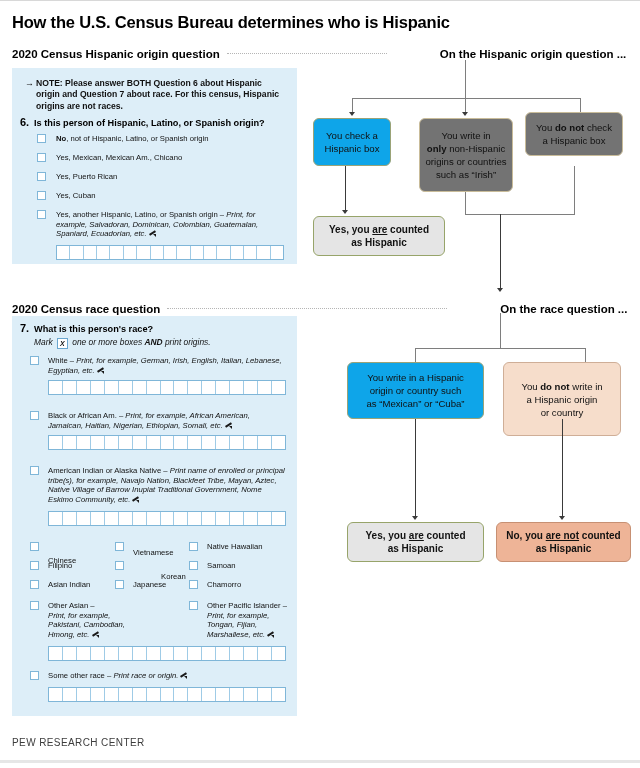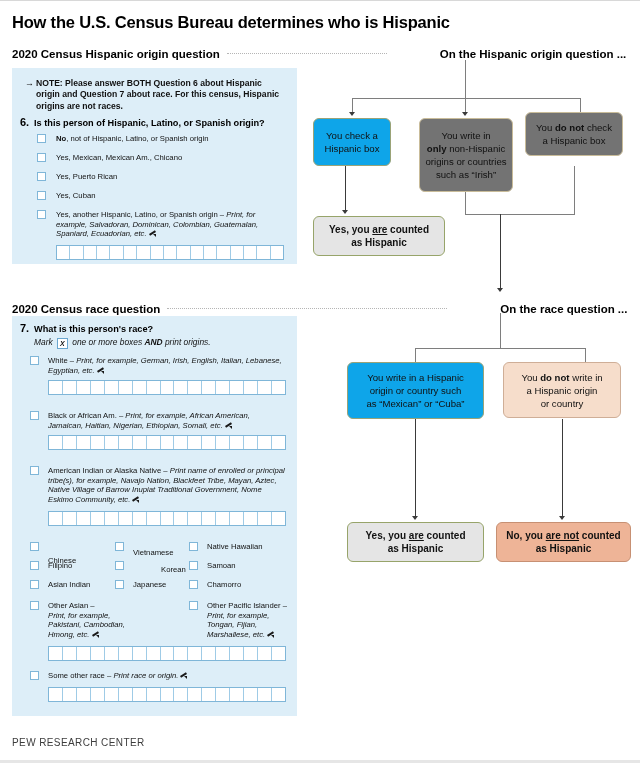--- a/index.html
+++ b/index.html
@@ -309,21 +309,21 @@
   <div class="cb" style="left:18px;top:226px;"></div>
   <div class="opt" style="left:36px;top:226px;margin-top:14px;">Chinese</div>
   <div class="cb" style="left:18px;top:245px;"></div>
   <div class="opt" style="left:36px;top:245px;">Filipino</div>
   <div class="cb" style="left:18px;top:264px;"></div>
   <div class="opt" style="left:36px;top:264px;">Asian Indian</div>
 
   <div class="cb" style="left:103px;top:226px;"></div>
   <div class="opt" style="left:121px;top:232px;">Vietnamese</div>
   <div class="cb" style="left:103px;top:245px;"></div>
-  <div class="opt" style="left:121px;top:249px;padding-left:28px;">Korean</div>
+  <div class="opt" style="left:121px;top:256px;padding-left:28px;">Korean</div>
   <div class="cb" style="left:103px;top:264px;"></div>
   <div class="opt" style="left:121px;top:264px;">Japanese</div>
 
   <div class="cb" style="left:177px;top:226px;"></div>
   <div class="opt" style="left:195px;top:226px;">Native Hawaiian</div>
   <div class="cb" style="left:177px;top:245px;"></div>
   <div class="opt" style="left:195px;top:245px;">Samoan</div>
   <div class="cb" style="left:177px;top:264px;"></div>
   <div class="opt" style="left:195px;top:264px;">Chamorro</div>
 
@@ -391,21 +391,21 @@
 <div class="arrowhead" style="left:582px;top:362px;"></div>
 
 <div class="fbox green" style="left:347px;top:362px;width:137px;height:57px;">
   <span>
     <span>You write in a Hispanic</span><br>
     <span>origin or country such</span><br>
     <span>as “Mexican” or “Cuba”</span>
   </span>
 </div>
 
-<div class="fbox peach" style="left:503px;top:362px;width:118px;height:56px;">
+<div class="fbox peach" style="left:503px;top:362px;width:118px;height:74px;">
   <span>
     <span>You </span><b>do not</b><span> write in</span><br>
     <span>a Hispanic origin</span><br>
     <span>or country</span>
   </span>
 </div>
 
 <div class="ln lnv ln-dark" style="left:415px;top:419px;height:97px;"></div>
 <div class="arrowhead" style="left:412px;top:516px;"></div>
 <div class="ln lnv ln-dark" style="left:562px;top:419px;height:97px;"></div>

